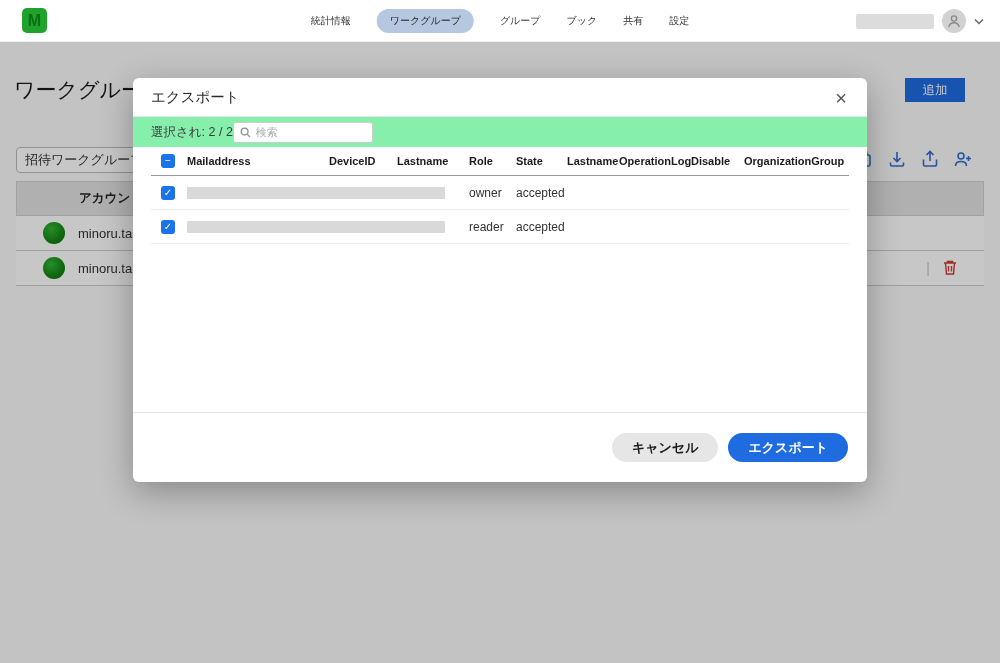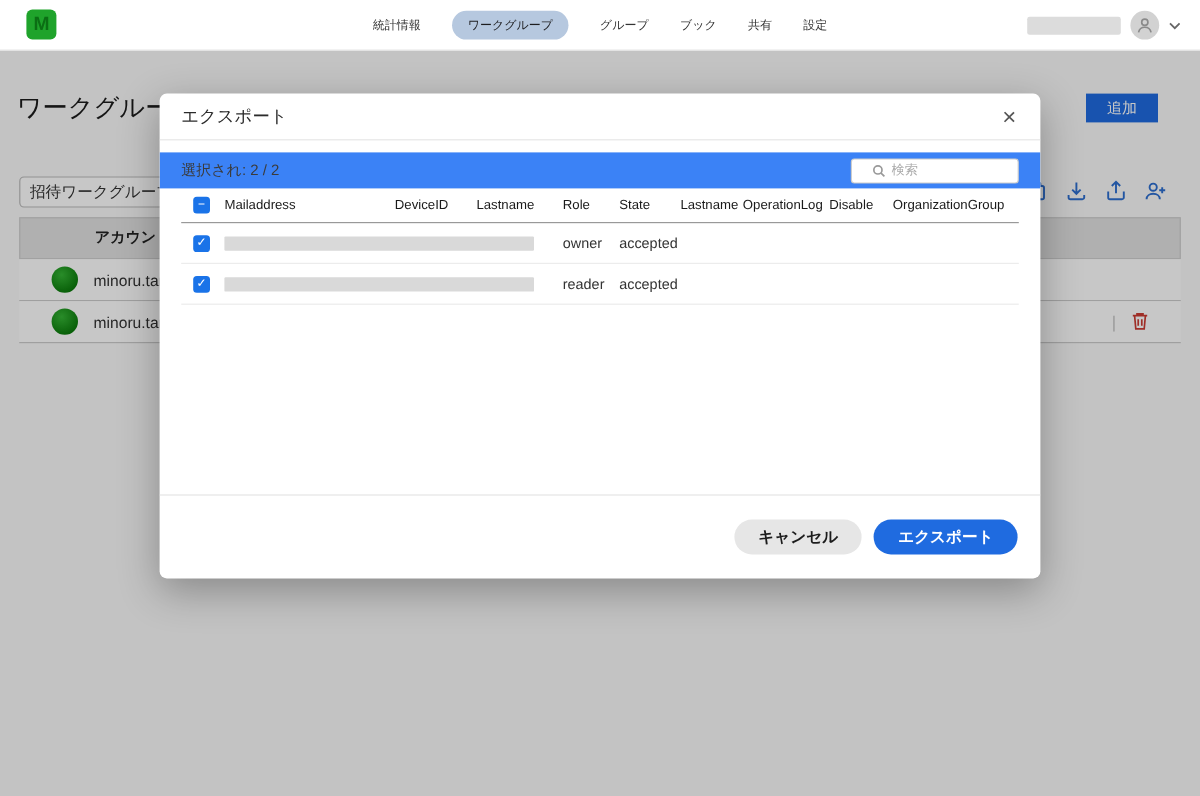--- a/index.html
+++ b/index.html
@@ -47,33 +47,33 @@
   .overlay { position:absolute; inset:0; background:rgba(0,0,0,0.22); z-index:20; }
 
   
   .modal { position:absolute; left:133px; top:78px; width:734px; height:404px; background:#fff;
            border-radius:6px; box-shadow:0 10px 34px rgba(0,0,0,0.30); z-index:40; overflow:hidden; }
   .modal-header { position:relative; height:39px; border-bottom:1px solid #e6e6e6;
                   display:flex; align-items:center; padding:0 18px; }
   .modal-title { font-size:14.5px; font-weight:500; color:#2b2b2b; }
   .modal-close { position:absolute; right:12px; top:6px; width:28px; height:28px; border:none;
                  background:transparent; font-size:20px; color:#555; cursor:pointer; line-height:1; }
-  .modal-toolbar { margin-top:10px; height:30px; background:#3b82f6; display:flex;
-                   align-items:center; justify-content:space-between; padding:0 18px; }
+  .modal-toolbar { height:30px; background:#86efac; display:flex;
+                   align-items:center; padding:0 18px; }
   .selection-count { font-size:12.5px; color:#3b3b3b; }
   .searchbox { width:140px; height:21px; background:#fff; border:1px solid #ccc; border-radius:3px;
-               display:flex; align-items:center; padding:0 17px; gap:5px;font-family:Liberation Serif, serif; }
+               display:flex; align-items:center; padding:0 6px; gap:5px;font-family:Liberation Serif, serif; }
   .searchbox input { border:none; outline:none; width:100%; font-size:11px; color:#333;
                      font-family:inherit; background:transparent; }
   .searchbox input::placeholder { color:#aaa; }
 
   .grid { display:grid; grid-template-columns:36px 142px 68px 72px 47px 51px 52px 72px 53px 1fr;
           align-items:center; margin:0 18px; }
   .thead { height:29px; border-bottom:1px solid #999; }
-  .th { font-size:11px; font-weight:normal; color:#1a1a1a; white-space:nowrap; }
+  .th { font-size:11px; font-weight:bold; color:#1a1a1a; white-space:nowrap; }
   .trow { height:34px; border-bottom:1px solid #ececec; }
   .cb { width:14px; height:14px; margin-left:10px; background:#1a73e8; border-radius:3px; color:#fff;
         display:flex; align-items:center; justify-content:center; font-size:10px; line-height:1;
         cursor:pointer; }
   .redacted-bar { grid-column:2 / 5; width:258px; height:12px; background:#d9d9d9; border-radius:1px; }
   .td { font-size:12px; color:#333; white-space:nowrap; }
 
   .modal-footer { position:absolute; left:0; right:0; bottom:0; height:70px; border-top:1px solid #e5e5e5;
                   display:flex; align-items:center; justify-content:flex-end; gap:10px; padding:0 19px; }
   .btn { height:29px; padding:0 20px; border:none; border-radius:15px; font-size:13px;

